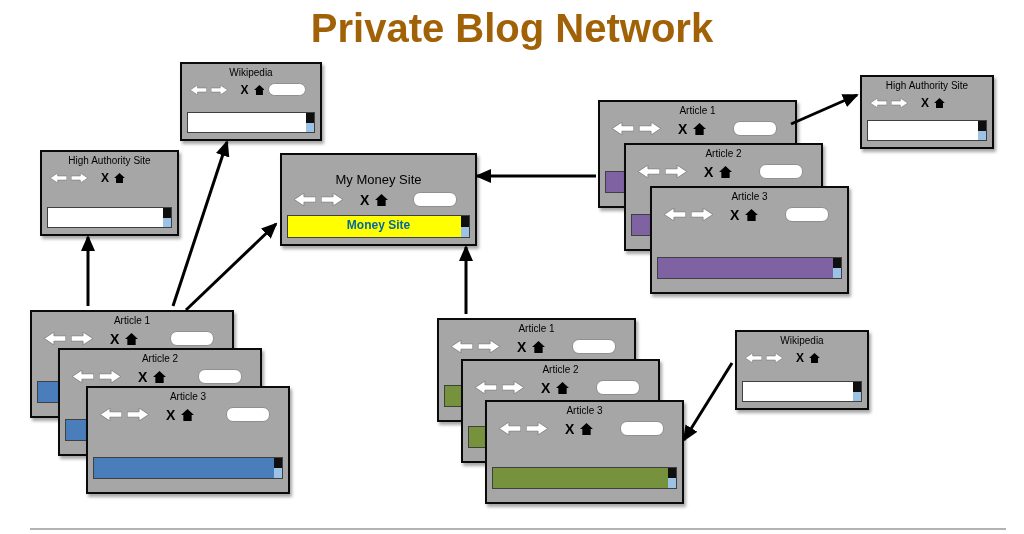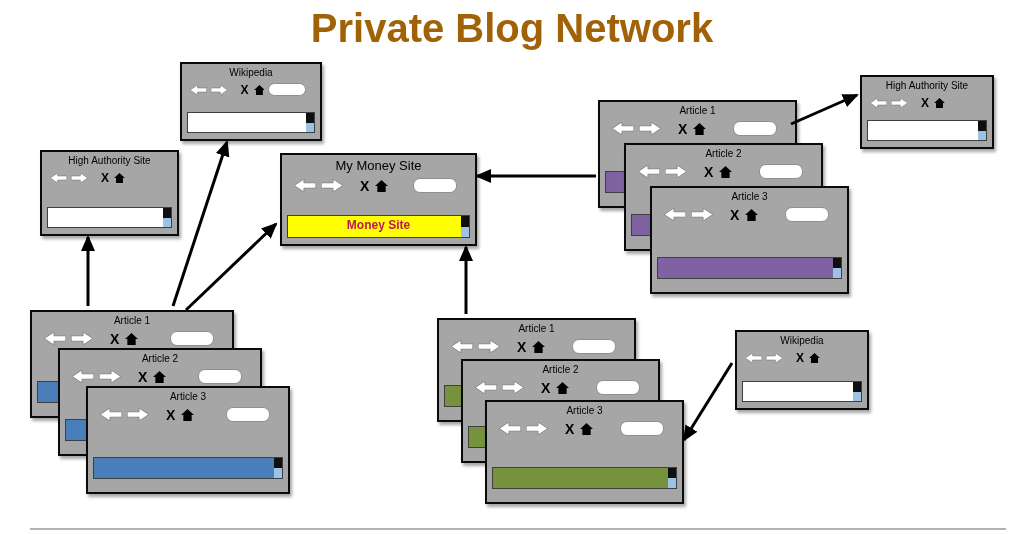--- a/index.html
+++ b/index.html
@@ -1,37 +1,37 @@
 <!DOCTYPE html>
 <html><head>
 <meta charset="utf-8">
 <style>
   html,body{margin:0;padding:0;}
   body{width:1024px;height:534px;background:#ffffff;font-family:"Liberation Sans",sans-serif;position:relative;overflow:hidden;}
   .title{position:absolute;top:6px;left:0;width:100%;text-align:center;font-size:40px;font-weight:bold;color:#a16207;margin:0;}
   .arrows-overlay{position:absolute;left:0;top:0;width:1024px;height:534px;z-index:20;pointer-events:none;}
   .browser{position:absolute;background:#a6a6a6;border:2px solid #0a0a0a;box-shadow:2px 3px 3px rgba(0,0,0,0.35);}
   .win-title{text-align:center;font-size:10px;line-height:1.15;padding-top:3px;color:#000;}
-  .money .win-title{font-size:13px;padding-top:4px;}
+  .money .win-title{font-size:13px;padding-top:18px;}
   .nav-row{display:flex;align-items:center;margin:4px 18px 0 12px;height:16px;gap:5px;}
   .small .nav-row{margin:3px 14px 0 8px;gap:4px;}
   .arr{width:22px;height:13px;}
   .small .arr{width:17px;height:10px;}
   .arrp{fill:#ffffff;stroke:#7f7f7f;stroke-width:0.8;}
   .xbtn{font-weight:bold;font-size:14px;margin-left:12px;line-height:1;color:#000;}
   .small .xbtn{font-size:12px;margin-left:9px;}
   .home{width:13px;height:12px;margin-left:1px;}
   .home polygon{fill:#000;}
   .small .home{width:11px;height:10px;}
   .pill{margin-left:auto;width:42px;height:13px;background:#fff;border-radius:7px;border:1px solid #8f8f8f;}
   .small .pill{width:36px;height:11px;}
   .content-bar{position:absolute;left:5px;right:5px;bottom:6px;height:19px;background:#fff;border:1px solid #3f3f3f;}
   .stack .content-bar{bottom:13px;height:20px;}
   .money .content-bar{height:21px;}
-  .banner-label{display:block;text-align:center;font-weight:bold;font-size:12px;line-height:19px;color:#be185d;}
+  .banner-label{display:block;text-align:center;font-weight:bold;font-size:12px;line-height:19px;color:#0369a1;}
   .sb{position:absolute;right:0;top:0;bottom:0;width:8px;display:flex;flex-direction:column;}
   .sb-d{flex:1;background:#0f0f0f;}
   .sb-b{flex:1;background:#9cc2e5;}
   .bottom-rule{position:absolute;left:30px;right:18px;top:528px;height:2px;background:#b3b3b3;}
 </style>
 </head>
 <body>
 
 <h1 class="title">Private Blog Network</h1>
 

